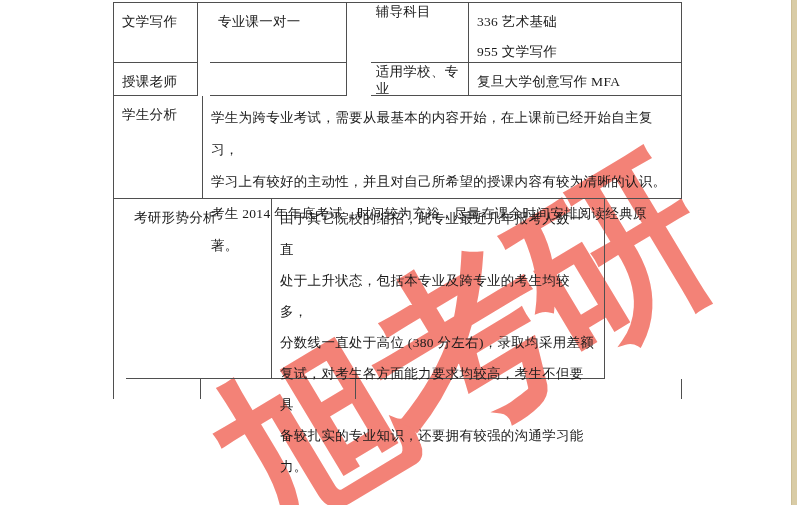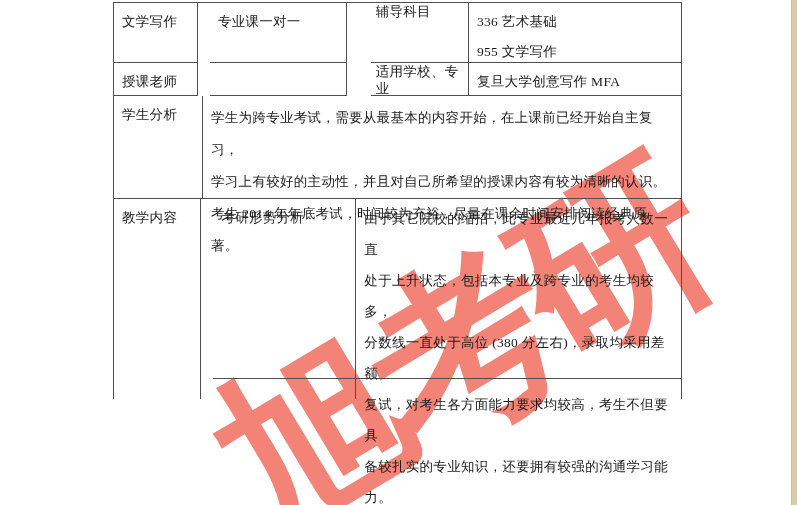--- a/index.html
+++ b/index.html
@@ -102,21 +102,20 @@
 
     <div class="tr">
       <div class="c w1 h3 lbl">学生分析</div>
       <div class="c w234 h3 para lh32">学生为跨专业考试，需要从最基本的内容开始，在上课前已经开始自主复习，
 学习上有较好的主动性，并且对自己所希望的授课内容有较为清晰的认识。
 考生 2014 年年底考试，时间较为充裕，尽量在课余时间安排阅读经典原著。</div>
     </div>
 
 
     <div class="tr">
-      <div class="c w1 h5 lbl no-bottom">教学内容</div>
       <div class="c w2 h5 lbl">考研形势分析</div>
       <div class="c w34 h5 para lh31">由于其它院校的缩招，此专业最近几年报考人数一直
 处于上升状态，包括本专业及跨专业的考生均较多，
 分数线一直处于高位 (380 分左右)，录取均采用差额
 复试，对考生各方面能力要求均较高，考生不但要具
 备较扎实的专业知识，还要拥有较强的沟通学习能
 力。</div>
     </div>
 
     <div class="tr">

